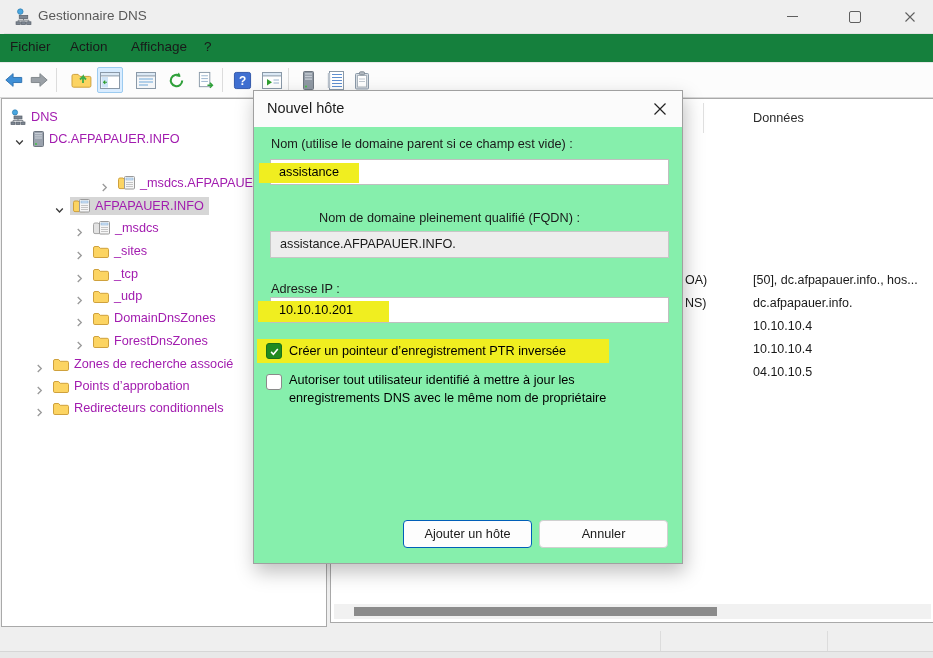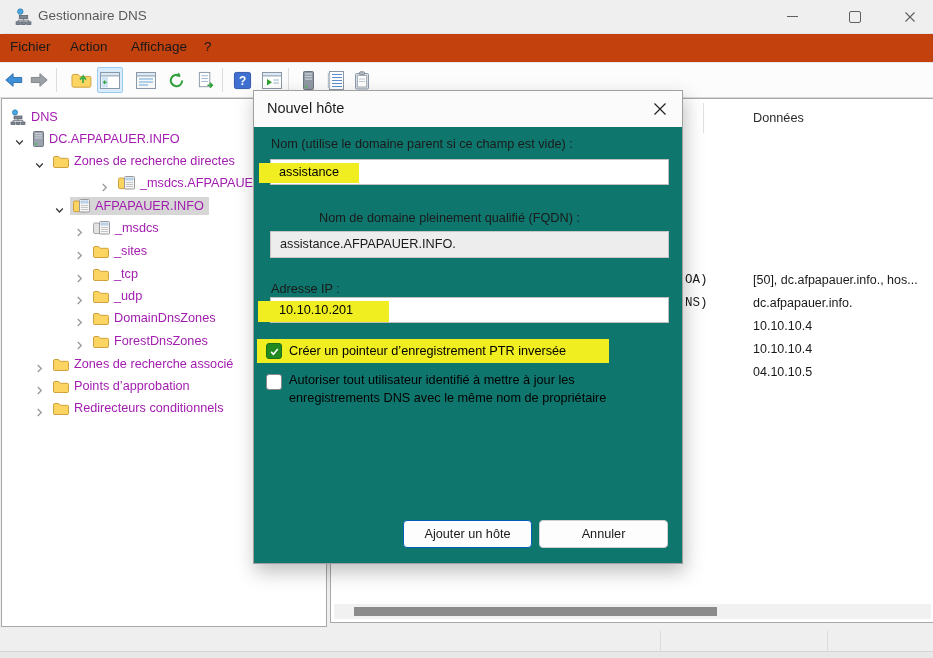--- a/index.html
+++ b/index.html
@@ -9,51 +9,51 @@
 
   
   #titlebar{left:4px;top:0;width:933px;height:33px;background:#efefef;border-bottom:1px solid #e2e2e2;text-decoration:underline;}
   #app-title{left:34px;top:8px;font-size:13.5px;color:#595959;}
   .ctl{width:46px;height:33px;display:flex;align-items:center;justify-content:center;top:0;}
   #ctl-min{left:765px;} #ctl-max{left:828px;} #ctl-close{left:883px;}
   .min-bar{width:11px;height:1px;background:#5f5f5f;}
   .max-box{width:10px;height:10px;border:1px solid #5f5f5f;border-radius:2px;}
 
   
-  #menubar{left:0;top:34px;width:933px;height:28px;background:#c2410c;}
+  #menubar{left:0;top:34px;width:933px;height:28px;background:#15803d;}
   .menu-item{top:5px;font-size:13.5px;color:#191919;}
 
   
   #toolbar{left:0;top:62px;width:933px;height:34px;background:#fcfcfc;border-top:1px solid #e8e8e8;border-bottom:1px solid #d8d8d8;}
   .tbtn{top:5px;width:24px;height:24px;display:flex;align-items:center;justify-content:center;}
   .tbtn.selected{background:#d9ecff;border:1px solid #9ccbf0;border-radius:2px;}
   .tsep{top:5px;width:1px;height:24px;background:#dcdcdc;}
 
   
   #left-panel{left:1px;top:98px;width:324px;height:527px;background:#ffffff;border:1px solid #a9a9a9;overflow:hidden;}
   #right-panel{left:330px;top:98px;width:603px;height:523px;background:#ffffff;border:1px solid #a9a9a9;border-right:none;overflow:hidden;}
   .tree-row{position:absolute;left:0;width:100%;height:22px;}
   .chev{position:absolute;top:5px;width:11px;height:11px;}
   .node{position:absolute;top:0;display:inline-flex;align-items:center;gap:5px;padding:2px 5px 2px 3px;}
   .node.selected{background:#d6d6d6;}
   .tlabel{font-size:12.7px;color:#a21caf;white-space:nowrap;}
   #col-header{left:422px;top:12px;font-size:12.7px;color:#2b2b2b;}
   #col-divider{left:372px;top:4px;width:1px;height:30px;background:#e0e0e0;}
   .lrow-frag,.lrow-val{position:absolute;font-size:12.5px;color:#191919;white-space:nowrap;}
-  .lrow-frag{left:354px;font-family:Liberation Mono, monospace;} .lrow-val{left:422px;}
+  .lrow-frag{left:354px;} .lrow-val{left:422px;}
   #hscroll-track{left:3px;right:3px;bottom:3px;height:15px;background:#f1f1f1;}
   #hscroll-thumb{position:absolute;left:20px;top:3px;width:363px;height:9px;background:#8b8b8b;}
 
   
   #bottom-strip{left:0;top:627px;width:933px;height:24px;background:#efefef;}
   .bdiv{position:absolute;top:4px;width:1px;height:20px;background:#dcdcdc;}
   #bottom-strip2{left:0;top:651px;width:933px;height:7px;background:#e8e8e8;border-top:1px solid #d6d6d6;}
 
   
-  #dialog{left:253px;top:90px;width:428px;height:472px;background:#0f766e;border:1px solid #a0a0a0;
+  #dialog{left:253px;top:90px;width:428px;height:472px;background:#86efac;border:1px solid #a0a0a0;
           box-shadow:2px 8px 18px rgba(0,0,0,.25);}
   #dialog-titlebar{left:0;top:0;width:100%;height:36px;background:#fbfbfb;}
   #dialog-title{left:13px;top:9px;font-size:14.5px;color:#1a1a1a;}
   #dialog-close{right:12px;top:8px;width:20px;height:20px;display:flex;align-items:center;justify-content:center;}
   .dlabel{left:17px;font-size:12.7px;color:#1a1a1a;}
   .dfield{left:16px;width:397px;background:#ffffff;border:1px solid #bfbfbf;}
   .dfield.readonly{background:#ededed;border-color:#c6c6c6;}
   .ftext{position:absolute;font-size:12.7px;color:#000;white-space:nowrap;text-align:right;}
   .hl{position:absolute;background:#f0ee20;}
   .cb{position:absolute;left:12px;width:16px;height:16px;border-radius:3px;box-sizing:border-box;}
@@ -227,33 +227,20 @@
               <rect x="0.5" y="0.5" width="10" height="15" rx="1" fill="#9aa2ad" stroke="#6e7680"></rect>
               <rect x="2" y="2" width="7" height="1.2" fill="#c6ccd4"></rect>
               <rect x="2" y="4.2" width="7" height="1.2" fill="#c6ccd4"></rect>
               <rect x="2" y="6.4" width="7" height="1.2" fill="#c6ccd4"></rect>
               <circle cx="3" cy="13" r="1.1" fill="#49c04d"></circle>
             </svg>
           </span>
           <span class="tlabel">DC.AFPAPAUER.INFO</span>
         </span>
       </div>
-      <div class="tree-row" style="top: 53px;">
-        <span class="chev" style="left:32px"><svg width="11" height="11" viewBox="0 0 10 10">
-            <path d="M2 3.2 L5 6.4 L8 3.2" stroke="#3b3b3b" stroke-width="1.2" fill="none"></path>
-          </svg></span>
-        <span class="node" style="left:48px">
-          <span style="display:inline-flex">
-            <svg width="16" height="13" viewBox="0 0 16 13">
-              <path d="M0.5 3 Q0.5 1.5 2 1.5 h3.6 l1.6 1.8 h7 q1.3 0 1.3 1.3 v6.6 q0 1.3 -1.3 1.3 h-12.4 q-1.3 0 -1.3 -1.3 z" fill="#fcd462" stroke="#cfa13d"></path>
-            </svg>
-          </span>
-          <span class="tlabel">Zones de recherche directes</span>
-        </span>
-      </div>
       <div class="tree-row" style="top: 75px; margin-left: 45px;">
         <span class="chev" style="left:52px"><svg width="11" height="11" viewBox="0 0 10 10">
             <path d="M3.4 1.8 L6.6 5 L3.4 8.2" stroke="#9a9a9a" stroke-width="1.2" fill="none"></path>
           </svg></span>
         <span class="node" style="left:68px">
           <span style="display:inline-flex">
             <svg width="17" height="14" viewBox="0 0 17 14">
               <path d="M0.5 3.5 q0 -1.5 1.5 -1.5 h3.2 l1.4 1.6 h5.4 q1 0 1 1 v7 q0 1 -1 1 h-10 q-1.5 0 -1.5 -1.5 z" fill="#fcd462" stroke="#cfa13d"></path>
               <rect x="6.5" y="0.5" width="10" height="12.5" rx="1" fill="#f6f6f6" stroke="#9a9a9a"></rect>
               <rect x="8" y="2" width="7" height="2" fill="#cfe3f7" stroke="#7da7cf" stroke-width="0.5"></rect>

